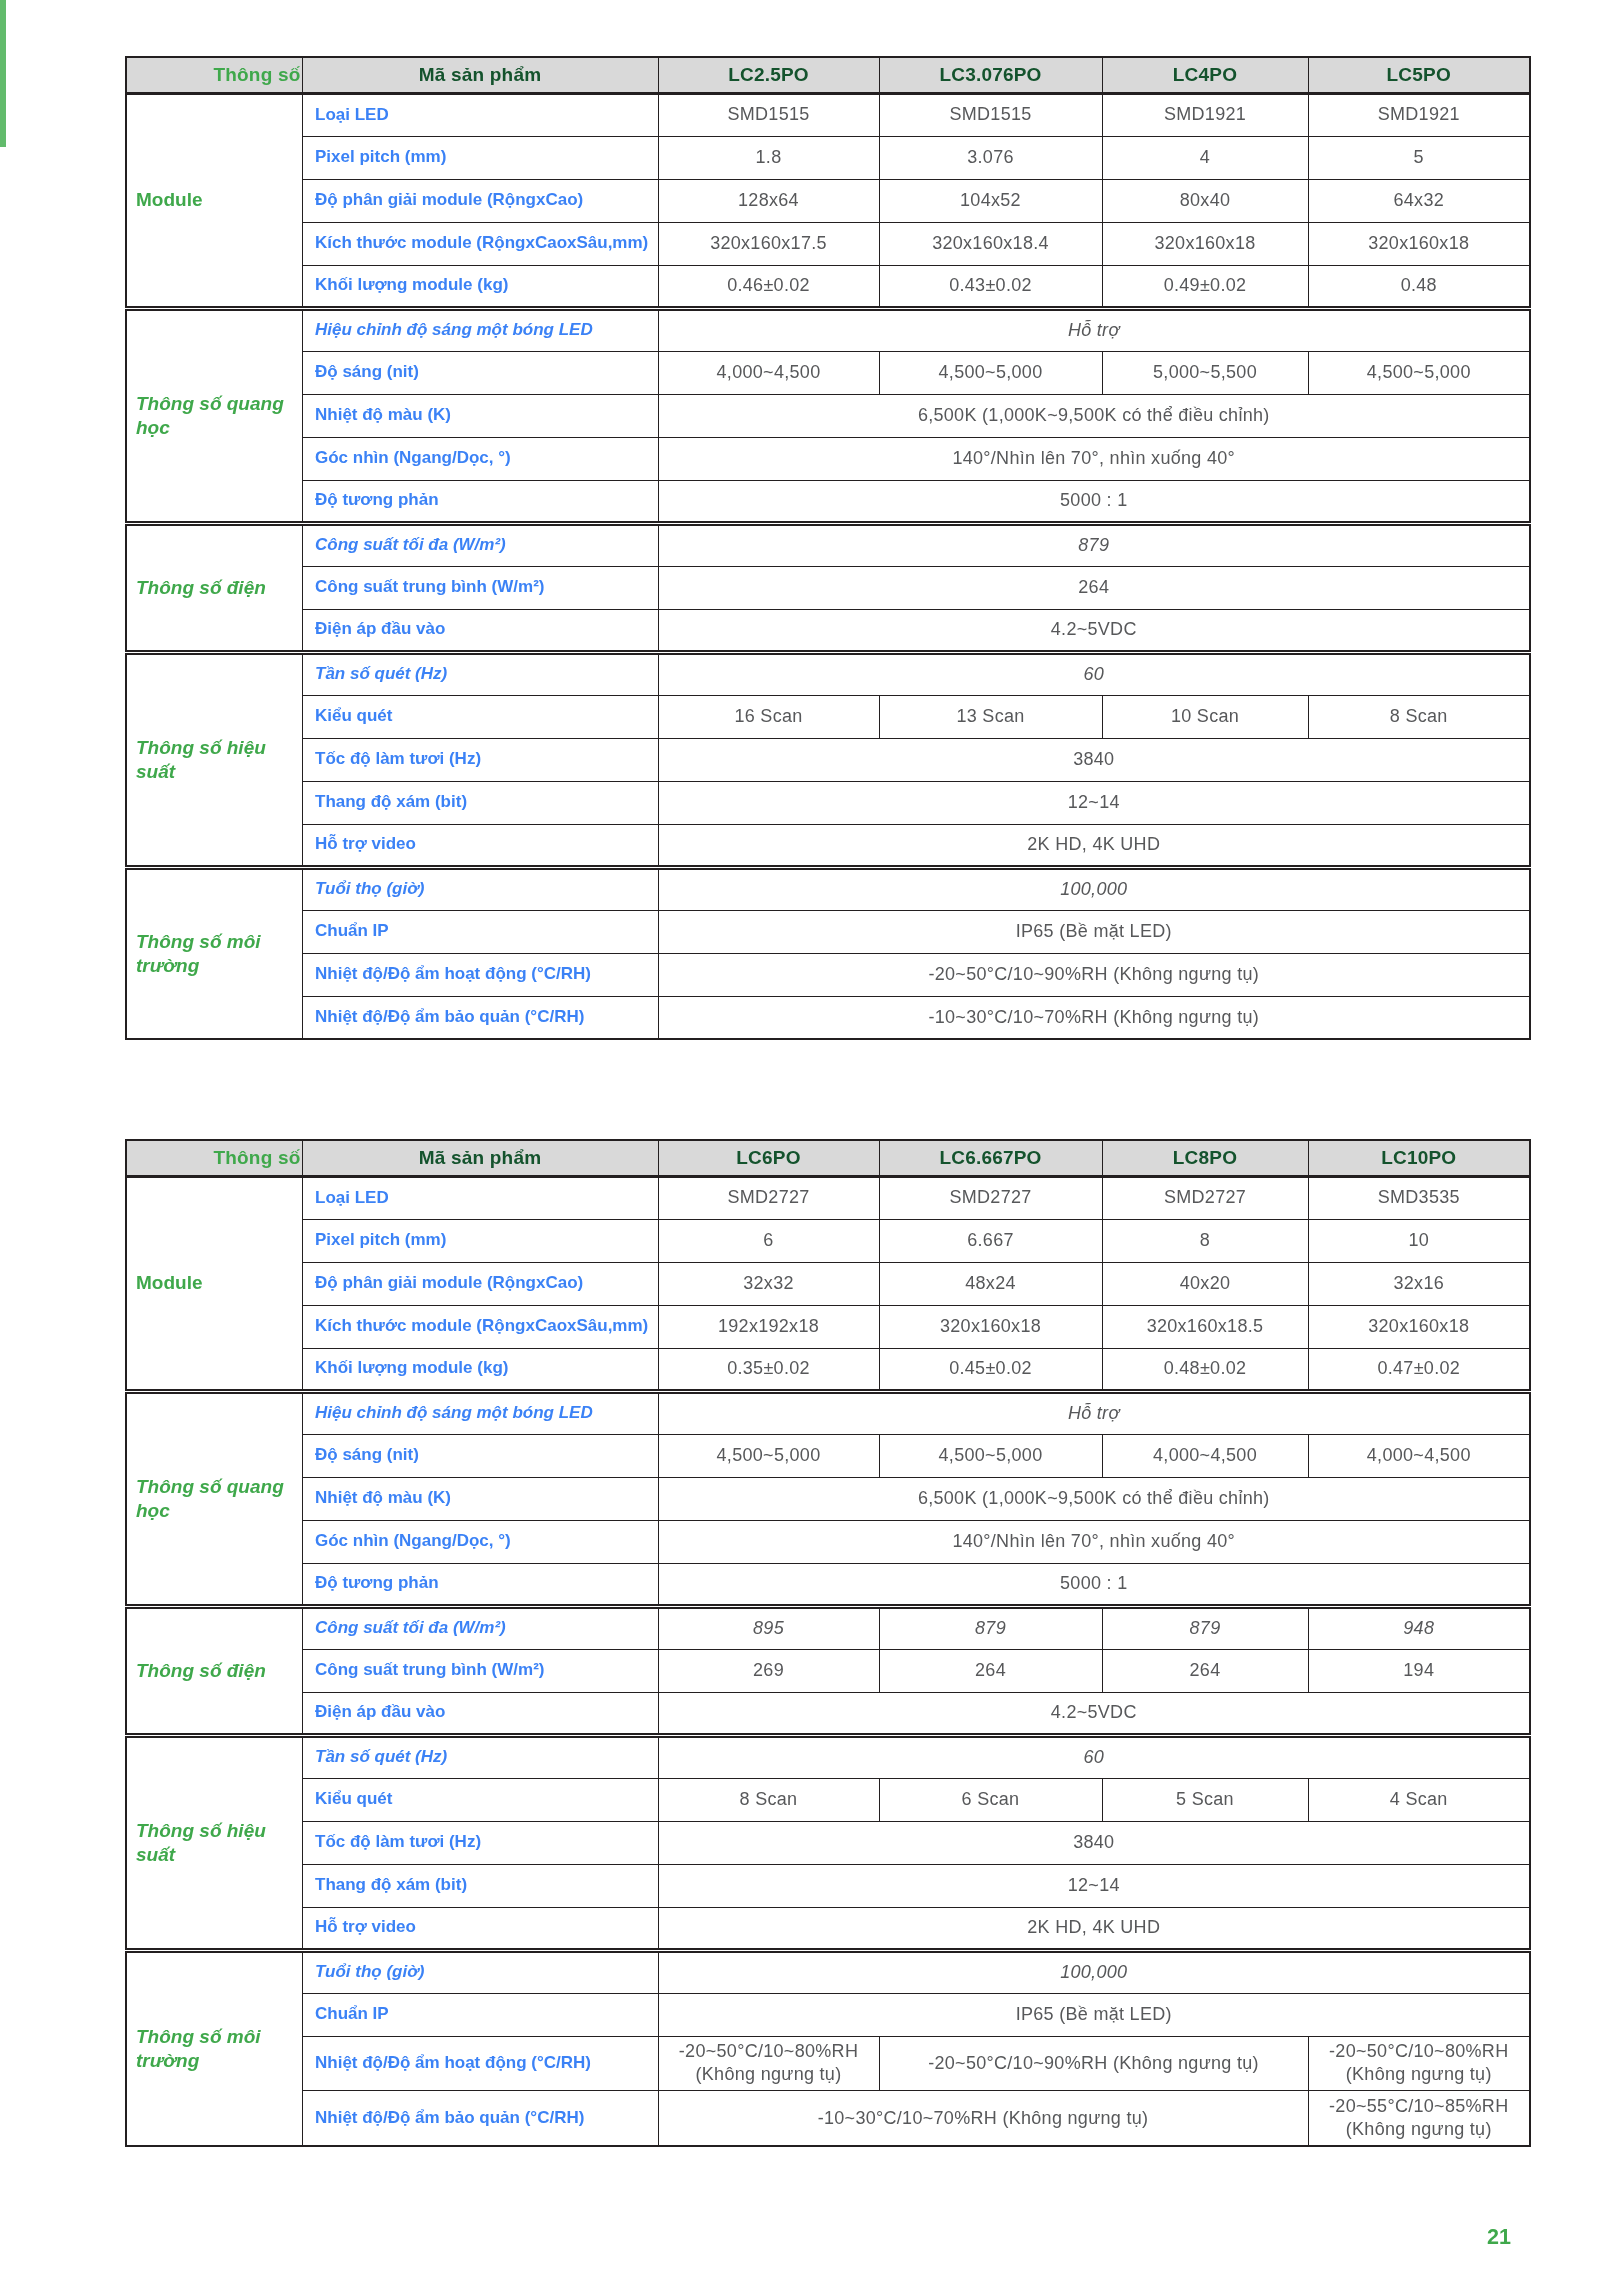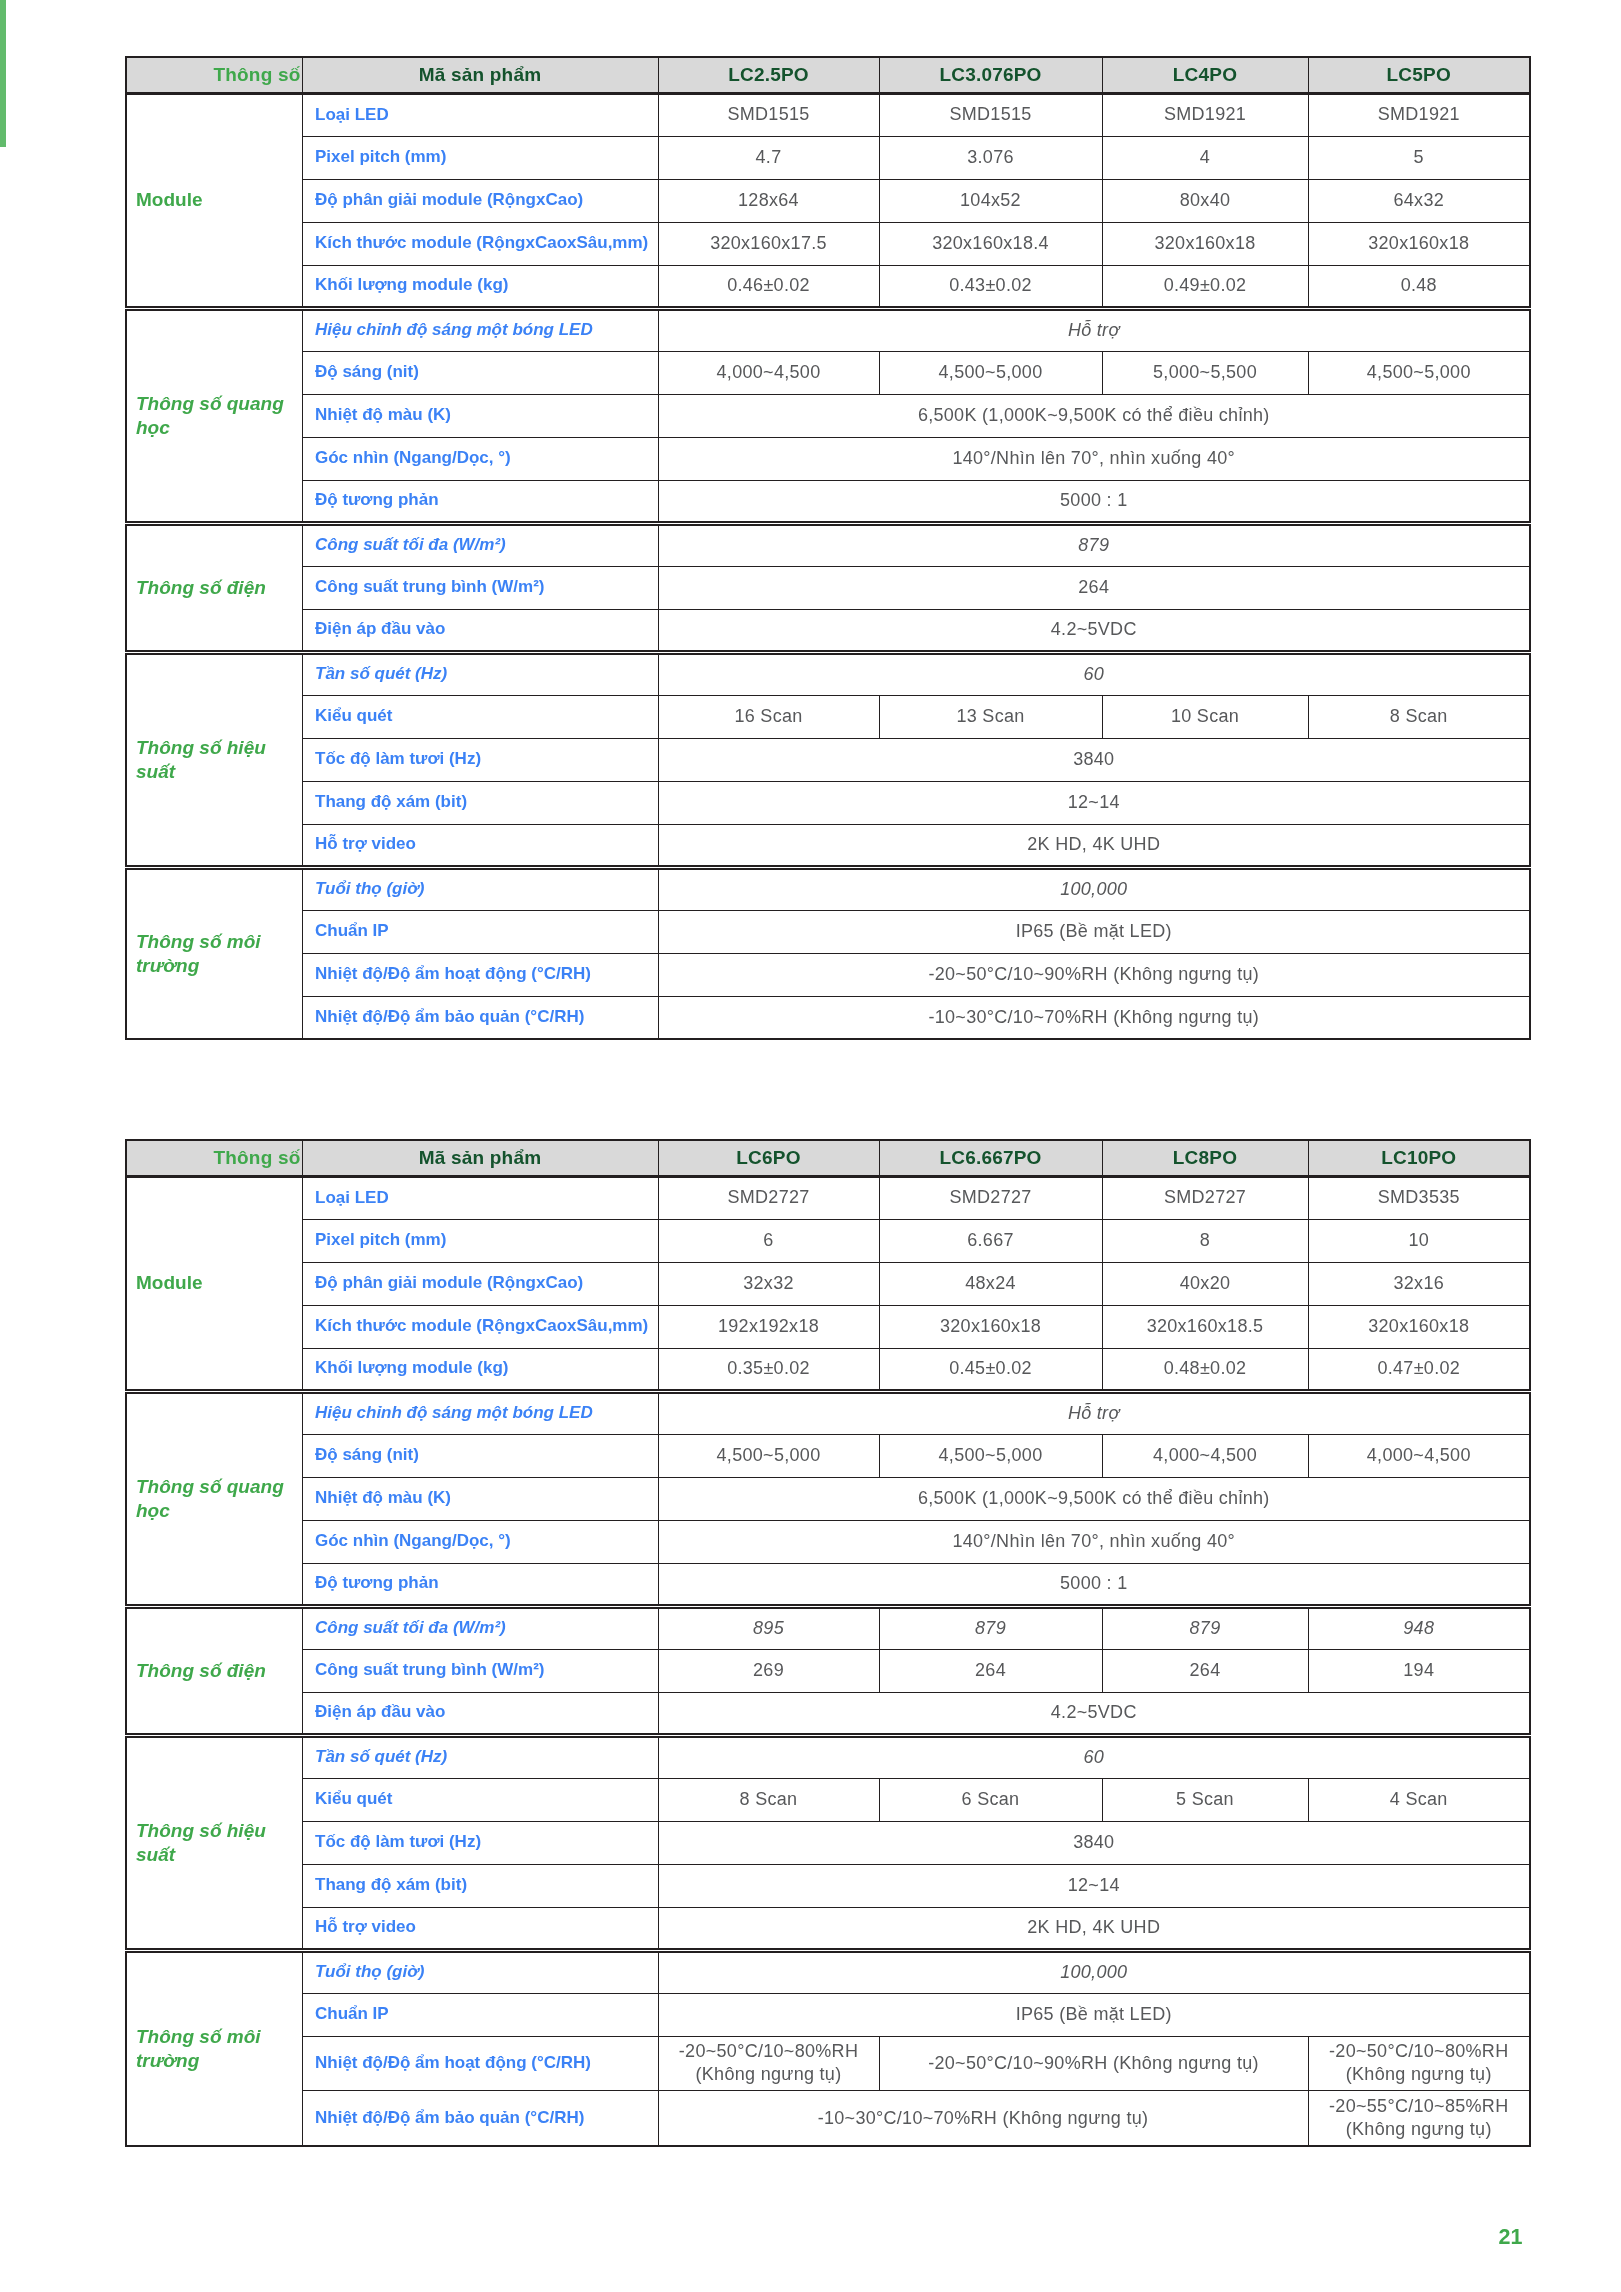--- a/index.html
+++ b/index.html
@@ -38,21 +38,21 @@
   td.lab {
     font-weight:bold; font-size:17px; color:#3b82f6; text-align:left;
     padding:1.8px 5.4px 1.8px 12.5px; line-height:1.2;
   }
   td.val {
     font-size:18px; color:var(--val,#57585a); text-align:center;
     letter-spacing:0.3px; line-height:1.3; padding:3.6px 7.2px; font-weight:400;
   }
 
   .page-number {
-    position:absolute; left:1487px; top:2225px; width:47px; text-align:center;
+    position:absolute; left:1487px; top:2225px; width:47px; text-align:left;
     font-size:21.5px; font-weight:bold; color:var(--green,#3fa84b);
   }
 </style>
 </head>
 <body>
 
 <div class="page">
   <div class="edge-bar"></div>
   <div id="tables-root">
       <table class="spec" id="t0">
@@ -78,21 +78,21 @@
           <tr>
             <td class="sec" rowspan="5">Module</td>
             <td class="lab">Loại LED</td>
             <td class="val">SMD1515</td>
             <td class="val">SMD1515</td>
             <td class="val">SMD1921</td>
             <td class="val">SMD1921</td>
           </tr>
           <tr>
             <td class="lab">Pixel pitch (mm)</td>
-            <td class="val">4.7</td>
+            <td class="val">1.8</td>
             <td class="val">3.076</td>
             <td class="val">4</td>
             <td class="val">5</td>
           </tr>
           <tr>
             <td class="lab">Độ phân giải module (RộngxCao)</td>
             <td class="val">128x64</td>
             <td class="val">104x52</td>
             <td class="val">80x40</td>
             <td class="val">64x32</td>

